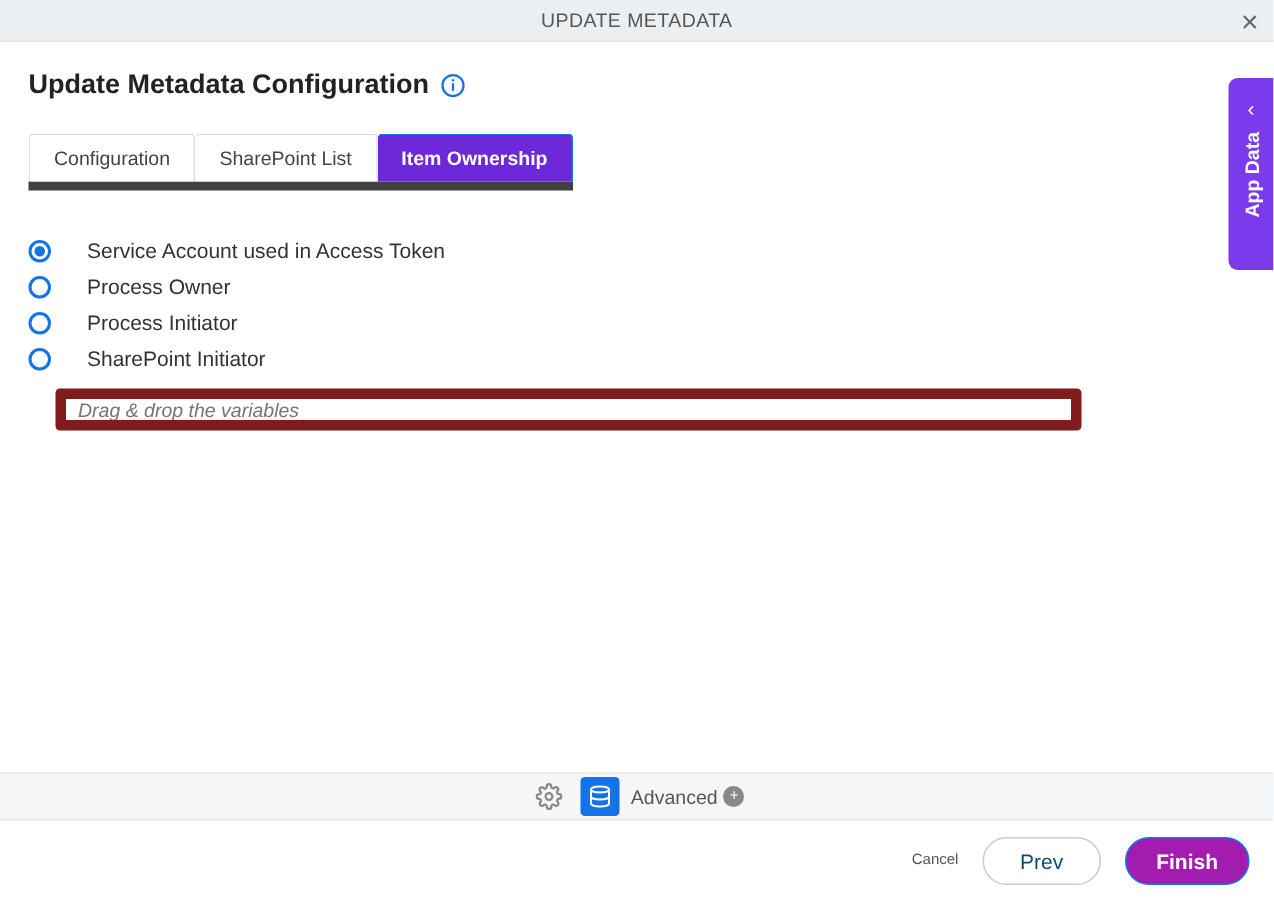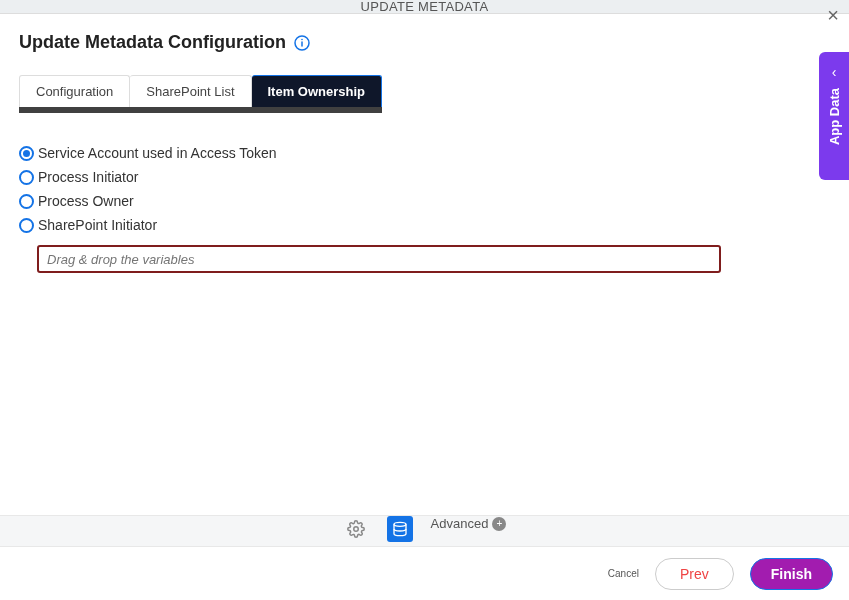--- a/index.html
+++ b/index.html
@@ -11,21 +11,21 @@
       font-family: -apple-system, BlinkMacSystemFont, 'Segoe UI', Arial, sans-serif;
       background: #fff;
       width: 849px;
       height: 600px;
       position: relative;
       overflow: hidden;
     }
     .header-bar {
       background: #eceff1;
       border-bottom: 1px solid #ddd;
-      height: 14px;
+      height: 28px;
       display: flex;
       align-items: center;
       justify-content: center;
       position: relative;
     }
     .header-title {
       font-size: 13px;
       font-weight: 500;
       color: #555;
       letter-spacing: 0.3px;
@@ -81,35 +81,35 @@
       background: #fff;
       cursor: pointer;
       border-top-left-radius: 3px;
       border-top-right-radius: 3px;
       position: relative;
     }
     .tab + .tab {
       border-left: none;
     }
     .tab.active {
-      background: #0f172a;
+      background: #6d28d9;
       color: #fff;
       font-weight: 600;
       border-color: #1473e6;
     }
     .options {
       margin-top: 32px;
       display: flex;
       flex-direction: column;
       gap: 8px;
     }
     .option {
       display: flex;
       align-items: center;
-      gap: 4px;
+      gap: 24px;
       font-size: 14px;
       color: #333;
     }
     .radio {
       width: 15px;
       height: 15px;
       border: 2px solid #1473e6;
       border-radius: 50%;
       display: inline-flex;
       align-items: center;
@@ -122,41 +122,41 @@
       width: 7px;
       height: 7px;
       background: #1473e6;
       border-radius: 50%;
     }
     .variable-input {
       margin-left: 18px;
       margin-top: 4px;
       width: 684px;
       height: 28px;
-      border: 2px solid #7f1d1d;
+      border: 7px solid #7f1d1d;
       border-radius: 3px;
       padding: 4px 8px;
       font-size: 13px;
       font-style: italic;
       color: #888;
       background: #fff;
     }
     .toolbar-strip {
       position: absolute;
       bottom: 53px;
       left: 0;
       right: 0;
       height: 32px;
       background: #f5f6f7;
       border-top: 1px solid #e8e8e8;
       border-bottom: 1px solid #e8e8e8;
       display: flex;
-      align-items: flex-start;
-      justify-content: center;
-      gap: 18px;
+      align-items: center;
+      justify-content: center;
+      gap: 8px;
     }
     .toolbar-icon {
       width: 26px;
       height: 26px;
       display: inline-flex;
       align-items: center;
       justify-content: center;
       cursor: pointer;
     }
     .toolbar-icon.primary {
@@ -197,21 +197,21 @@
     }
     .btn-cancel {
       font-size: 10px;
       color: #555;
       background: none;
       border: none;
       cursor: pointer;
     }
     .btn-prev {
       font-size: 14px;
-      color: #ef4444;
+      color: #0c4a6e;
       border: 1px solid #ccc;
       border-radius: 18px;
       padding: 7px 24px;
       background: #fff;
       cursor: pointer;
       text-align: right;
     }
     .btn-finish {
       font-size: 14px;
       font-weight: 600;
@@ -281,25 +281,25 @@
     <div class="tab active">Item Ownership</div>
   </div>
 
   <div class="options">
     <div class="option">
       <span class="radio selected"></span>
       <span class="option-label">Service Account used in Access Token</span>
     </div>
     <div class="option">
       <span class="radio"></span>
-      <span class="option-label">Process Initiator</span>
+      <span class="option-label">Process Owner</span>
     </div>
     <div class="option">
       <span class="radio"></span>
-      <span class="option-label">Process Owner</span>
+      <span class="option-label">Process Initiator</span>
     </div>
     <div class="option">
       <span class="radio"></span>
       <span class="option-label">SharePoint Initiator</span>
     </div>
     <input type="text" class="variable-input" placeholder="Drag &amp; drop the variables" style="">
   </div>
 </div>
 
 <div class="toolbar-strip">

